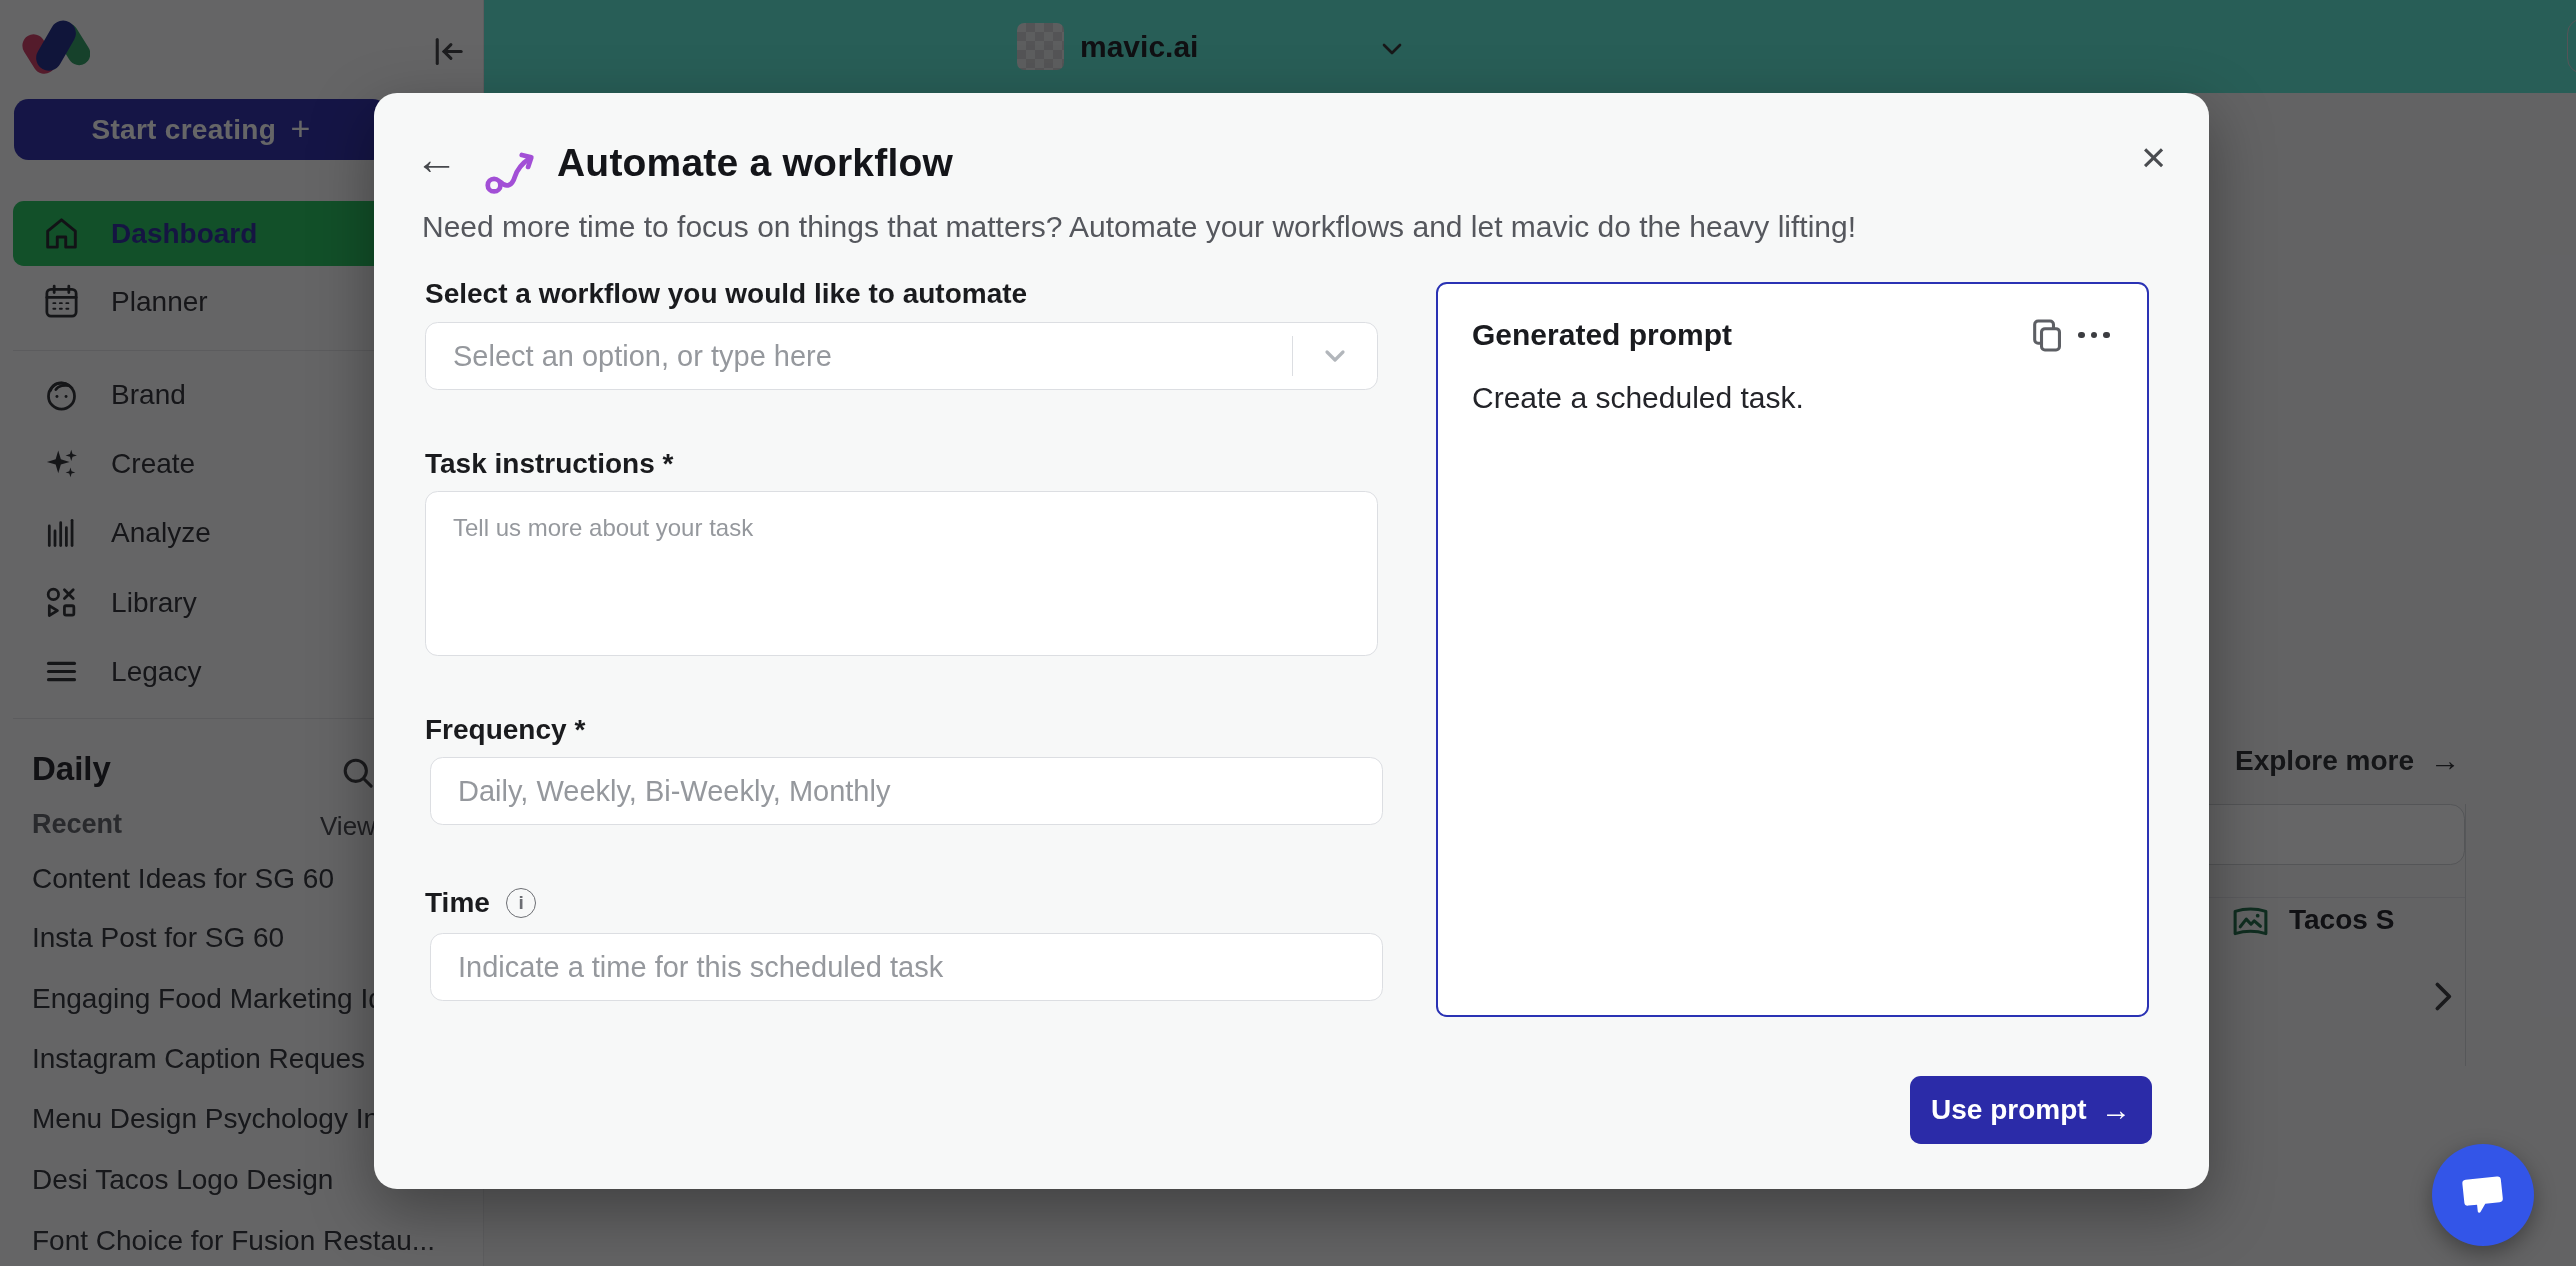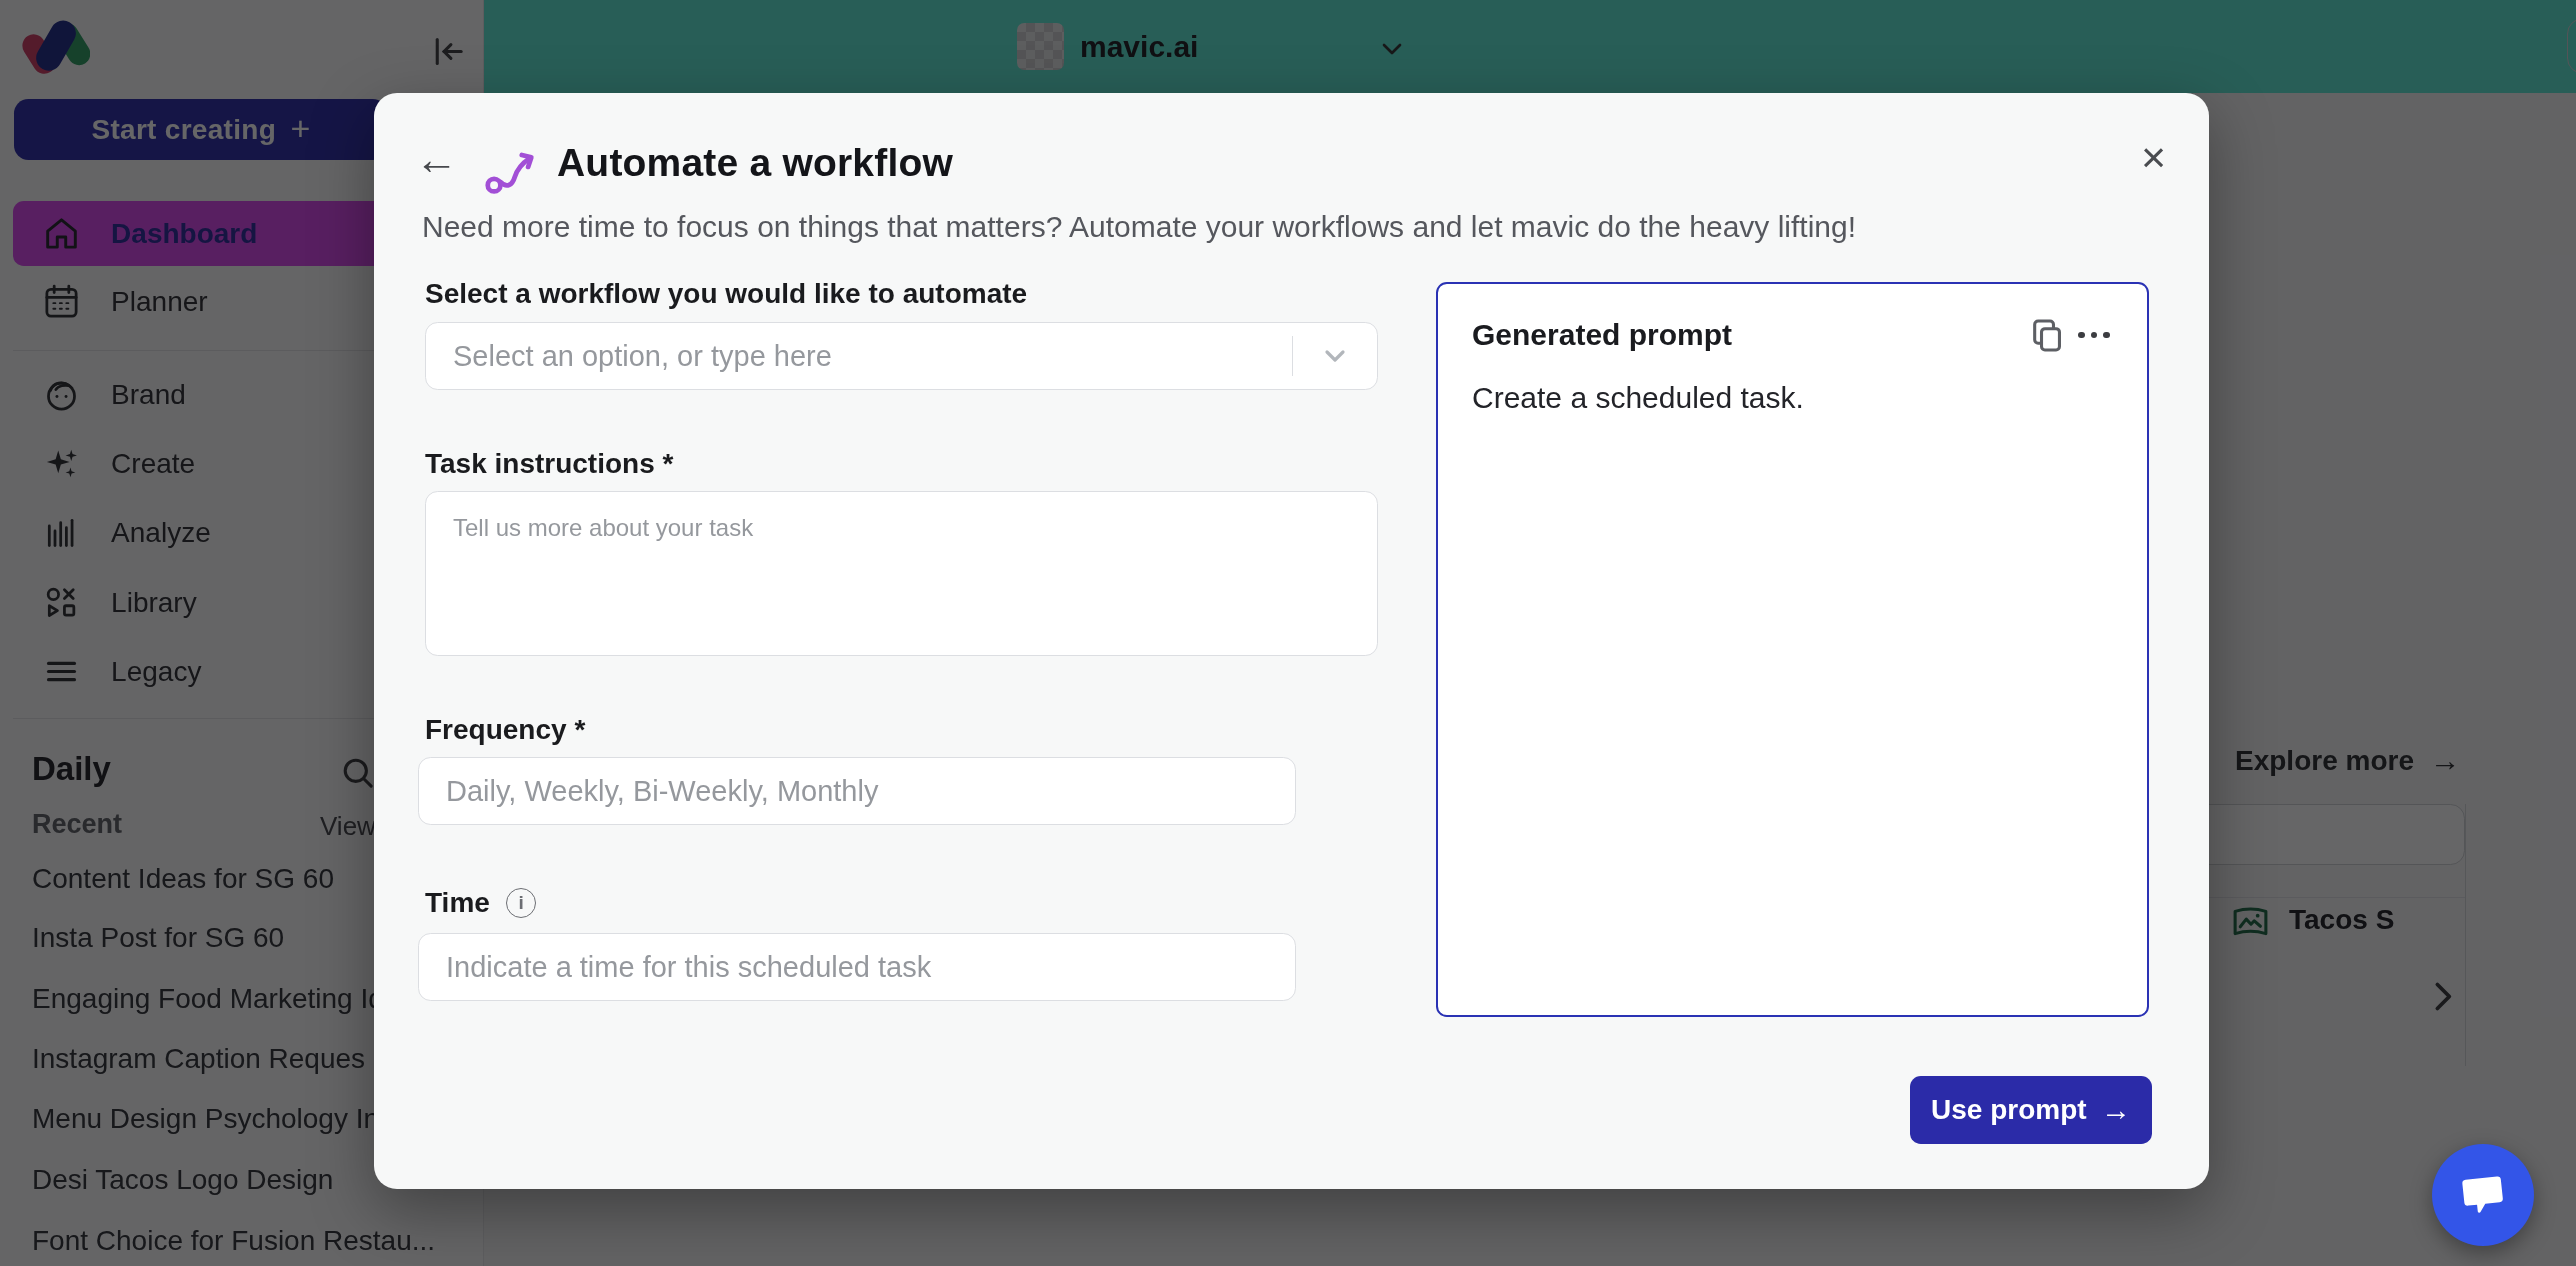--- a/index.html
+++ b/index.html
@@ -23,21 +23,21 @@
                background:#2b2ba8; border-radius:14.4px; display:flex; align-items:center;
                justify-content:center; gap:14.4px; color:#fff; border:none; cursor:pointer; }
   .start-btn .lbl { font-size:28px; font-weight:600; letter-spacing:0.3px; }
   .start-btn .plus { font-size:34px; font-weight:300; line-height:1; margin-top:-3.6px; }
 
   .nav-item { position:absolute; left:12.6px; width:459px; height:65px; border-radius:10.8px;
               display:flex; align-items:center; gap:30.5px; padding-left:29px; cursor:pointer;
               color:#2e2f33; }
   .nav-item .nicon { width:39px; height:39px; color:#2c2d31; }
   .nav-item .nlabel { font-size:28px; font-weight:500; }
-  .nav-item.active { background:#d946ef; }
+  .nav-item.active { background:#22c55e; }
   .nav-item.active .nlabel { color:#2c2c9e; font-weight:700; }
   .nav-item.active .nicon { color:#23242a; }
   .side-divider { position:absolute; left:12.6px; width:459px; height:0.9px; background:#e4e5e8; }
 
   .chats-title { position:absolute; left:32px; top:750px; font-size:33px; font-weight:700; color:#202125; }
   .chats-search { position:absolute; left:337px; top:752px; width:41px; height:41px; color:#3a3b3e; }
   .recent-lbl { position:absolute; left:32px; top:809px; font-size:27px; font-weight:600; color:#5f6166; }
   .viewall-lbl { position:absolute; left:320px; top:811px; font-size:26px; color:#44464b; white-space:nowrap; }
   .chat-item { position:absolute; left:32px; width:574px; height:54px; display:flex; align-items:center;
                font-size:28px; color:#303237; white-space:nowrap; cursor:pointer; }
@@ -78,21 +78,21 @@
   .m-back { position:absolute; left:41px; top:45px; font-size:43px; color:#47494d; line-height:1;
             background:none; border:none; cursor:pointer; }
   .wf-icon { position:absolute; left:109px; top:47px; width:57px; height:57px; color:#a24fd6; }
   .m-title { position:absolute; left:183px; top:48px; font-size:39px; font-weight:800; color:#141519;
              letter-spacing:0.2px; }
   .m-close { position:absolute; right:43px; top:43px; font-size:43px; color:#4a4c50; line-height:1;
              background:none; border:none; cursor:pointer; }
   .m-sub { position:absolute; left:48px; top:117px; font-size:30px; color:#55575d; white-space:nowrap; }
 
   .f-label { position:absolute; left:51px; font-size:28px; font-weight:700; color:#1a1b1e; }
-  .m-input { position:absolute; left:44px; width:878px; height:68px; background:#fff;
+  .m-input { position:absolute; left:56px; width:953px; height:68px; background:#fff;
              border:1.8px solid #dcdee2; border-radius:12.6px; padding:0 27px; font-size:29px;
              color:#24252a; font-family:inherit; outline:none; }
   .m-input::placeholder, .m-textarea::placeholder { color:#95989d; opacity:1; }
   .m-textarea { position:absolute; left:51px; top:398px; width:953px; height:165px; background:#fff;
                 border:1.8px solid #dcdee2; border-radius:12.6px; padding:21.5px 27px; font-size:24px;
                 color:#24252a; font-family:inherit; outline:none; resize:none; }
   .select-wrap { position:absolute; left:51px; top:229px; width:953px; height:84px; }
   .select-wrap .m-input { left:0; top:0; width:100%; padding-right:108px; }
   .select-adorn { position:absolute; right:0; top:0; width:86px; height:68px; display:flex;
                   align-items:center; justify-content:center; cursor:pointer; }

